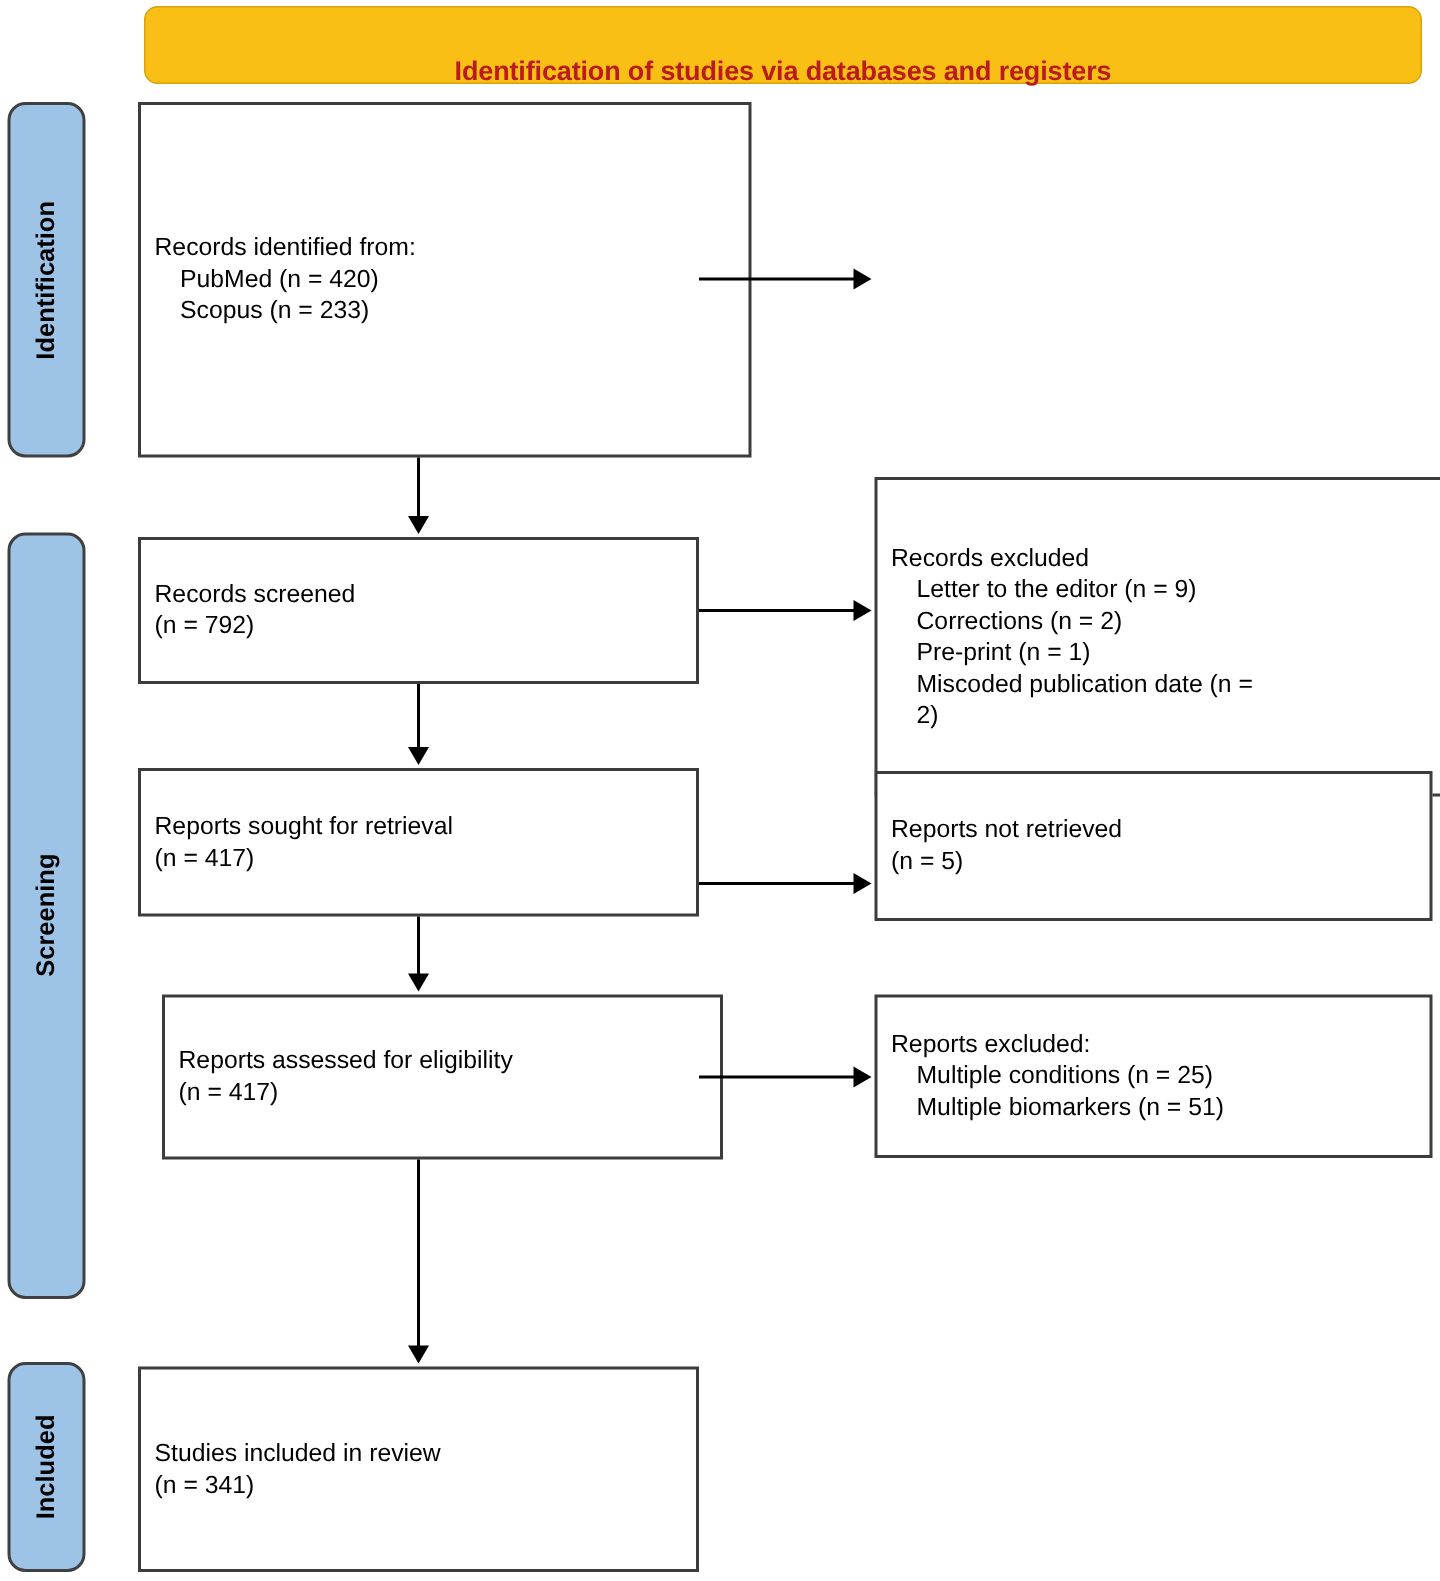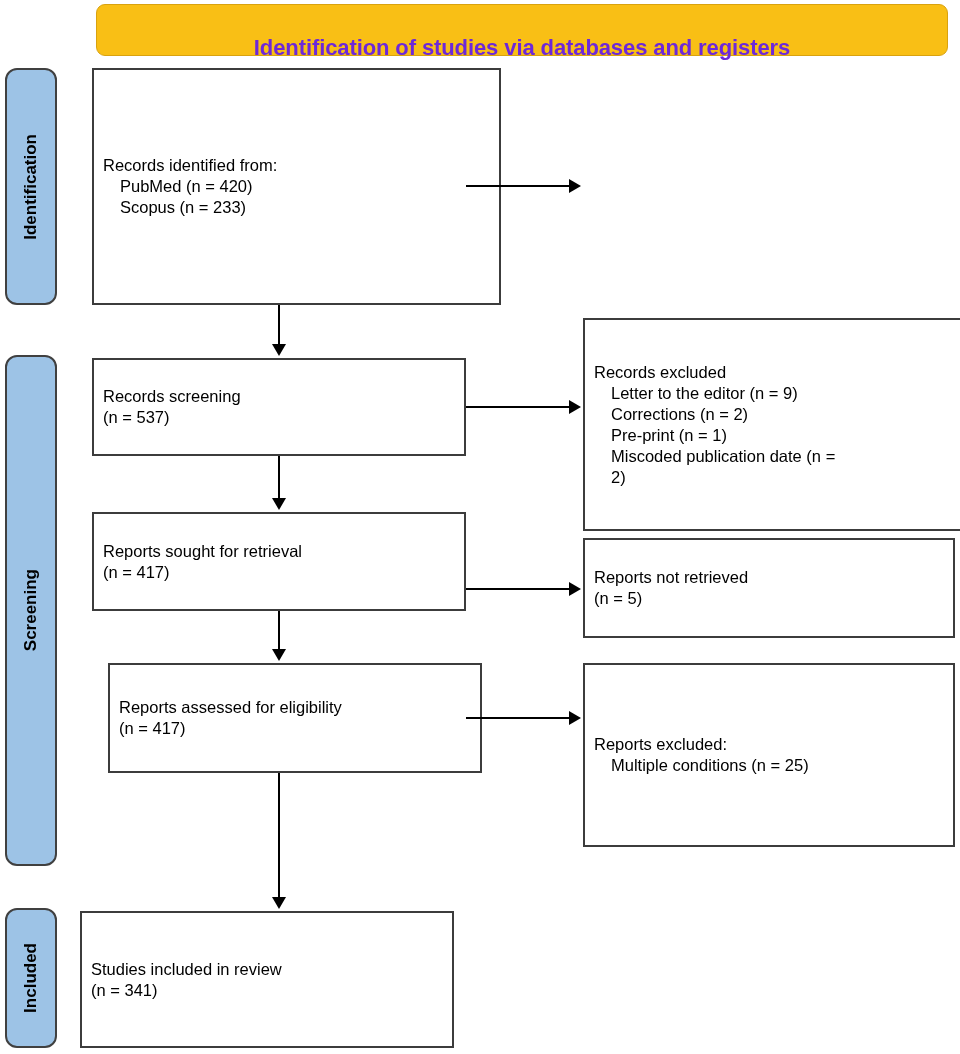--- a/index.html
+++ b/index.html
@@ -27,23 +27,23 @@
     height: 52px;
     background: #F9BF15;
     border: 1px solid #D9A20F;
     border-radius: 9px;
     display: flex;
     align-items: center;
     justify-content: center;
     box-sizing: border-box;
   }
   .banner-label {
-    font-size: 22px;
+    font-size: 18px;
     font-weight: bold;
-    color: #6d28d9;
+    color: #b91c1c;
     letter-spacing: -0.1px;
     white-space: nowrap;
     margin-top: 35px;
   }
 
   
   .stage {
     position: absolute;
     left: 5px;
     width: 52px;
@@ -86,27 +86,27 @@
     white-space: pre-wrap;
   }
   .box-text .ind { padding-left: 17px; display: inline-block; }
   .box-text em { font-style: italic; }
 
   
   #box-identified       { left: 92px; top: 68px;  width: 409px; height: 237px; }
   #box-screened         { left: 92px; top: 358px; width: 374px; height: 98px;  }
   #box-sought           { left: 92px; top: 512px; width: 374px; height: 99px;  }
   #box-assessed         { left: 108px; top: 663px; width: 374px; height: 110px; }
-  #box-included-review  { left: 80px; top: 911px; width: 374px; height: 137px; }
+  #box-included-review  { left: 92px; top: 911px; width: 374px; height: 137px; }
 
   
   #box-removed          { left: 583px; top: 68px;  width: 372px; height: 237px; }
   #box-rec-excluded     { left: 583px; top: 318px; width: 412px; height: 213px; }
-  #box-not-retrieved    { left: 583px; top: 538px; width: 372px; height: 100px; }
-  #box-rep-excluded     { left: 583px; top: 663px; width: 372px; height: 184px; }
+  #box-not-retrieved    { left: 583px; top: 514px; width: 372px; height: 100px; }
+  #box-rep-excluded     { left: 583px; top: 663px; width: 372px; height: 109px; }
 
   
   .conn {
     position: absolute;
     background: #000000;
   }
   .conn-v { width: 2px; }
   .conn-h { height: 2px; }
 
   .arrowhead {
@@ -163,41 +163,41 @@
   <div class="stage" id="stage-included">
     <span class="stage-label">Included</span>
   </div>
 
   <div class="box" id="box-identified">
     <div class="box-text"><span>Records identified from:</span><br><span class="ind">PubMed (n = 420)</span><br><span class="ind">Scopus (n = 233)</span></div>
   </div>
 
 
   <div class="box" id="box-screened">
-    <div class="box-text"><span>Records screening</span><br><span>(n = 537)</span></div>
+    <div class="box-text"><span>Records screened</span><br><span>(n = 792)</span></div>
   </div>
 
   <div class="box" id="box-rec-excluded">
     <div class="box-text"><span>Records excluded</span><br><span class="ind">Letter to the editor (n = 9)</span><br><span class="ind">Corrections (n = 2)</span><br><span class="ind">Pre-print (n = 1)</span><br><span class="ind">Miscoded publication date (n =</span><br><span class="ind">2)</span></div>
   </div>
 
   <div class="box" id="box-sought">
     <div class="box-text"><span>Reports sought for retrieval</span><br><span>(n = 417)</span></div>
   </div>
 
   <div class="box" id="box-not-retrieved">
     <div class="box-text"><span>Reports not retrieved</span><br><span>(n = 5)</span></div>
   </div>
 
   <div class="box" id="box-assessed">
     <div class="box-text"><span>Reports assessed for eligibility</span><br><span>(n = 417)</span></div>
   </div>
 
   <div class="box" id="box-rep-excluded">
-    <div class="box-text"><span>Reports excluded:</span><br><span class="ind">Multiple conditions (n = 25)</span><br></div>
+    <div class="box-text"><span>Reports excluded:</span><br><span class="ind">Multiple conditions (n = 25)</span><br><span class="ind">Multiple biomarkers (n = 51)</span></div>
   </div>
 
   <div class="box" id="box-included-review">
     <div class="box-text"><span>Studies included in review</span><br><span>(n = 341)</span></div>
   </div>
 
   <div class="conn conn-v" id="v1"></div>
   <div class="arrowhead arrow-down" id="a1"></div>
   <div class="conn conn-v" id="v2"></div>
   <div class="arrowhead arrow-down" id="a2"></div>

